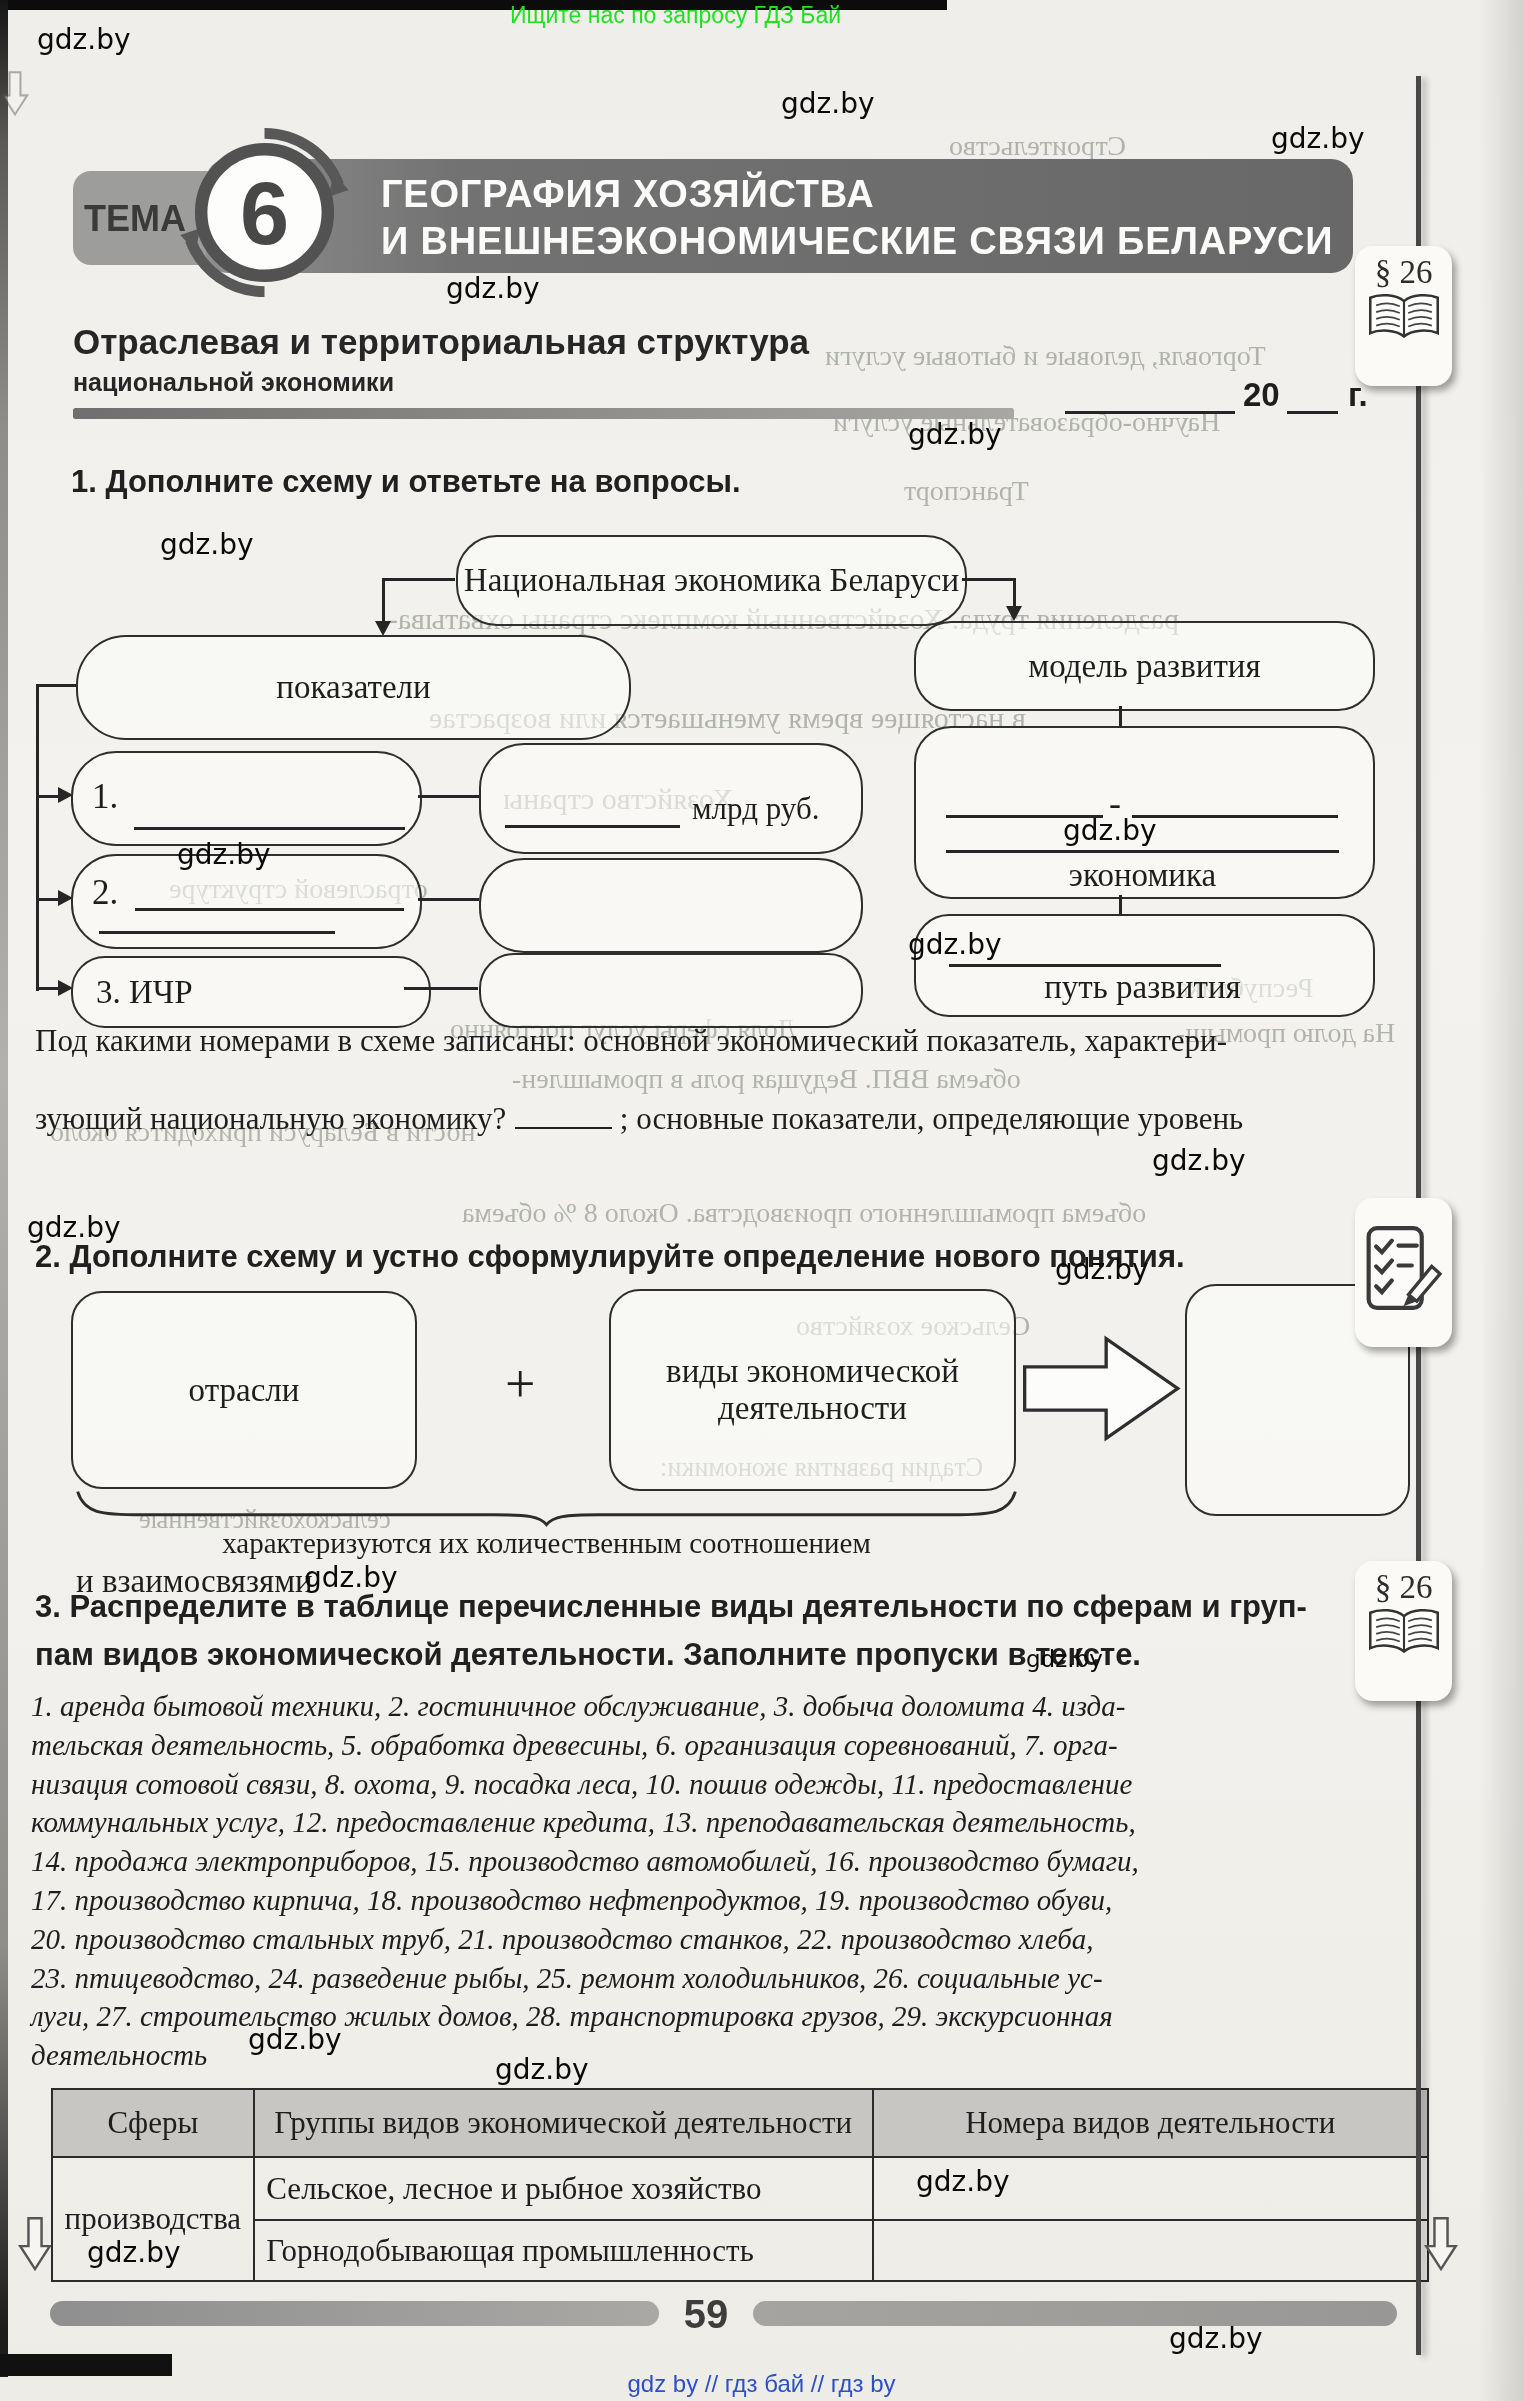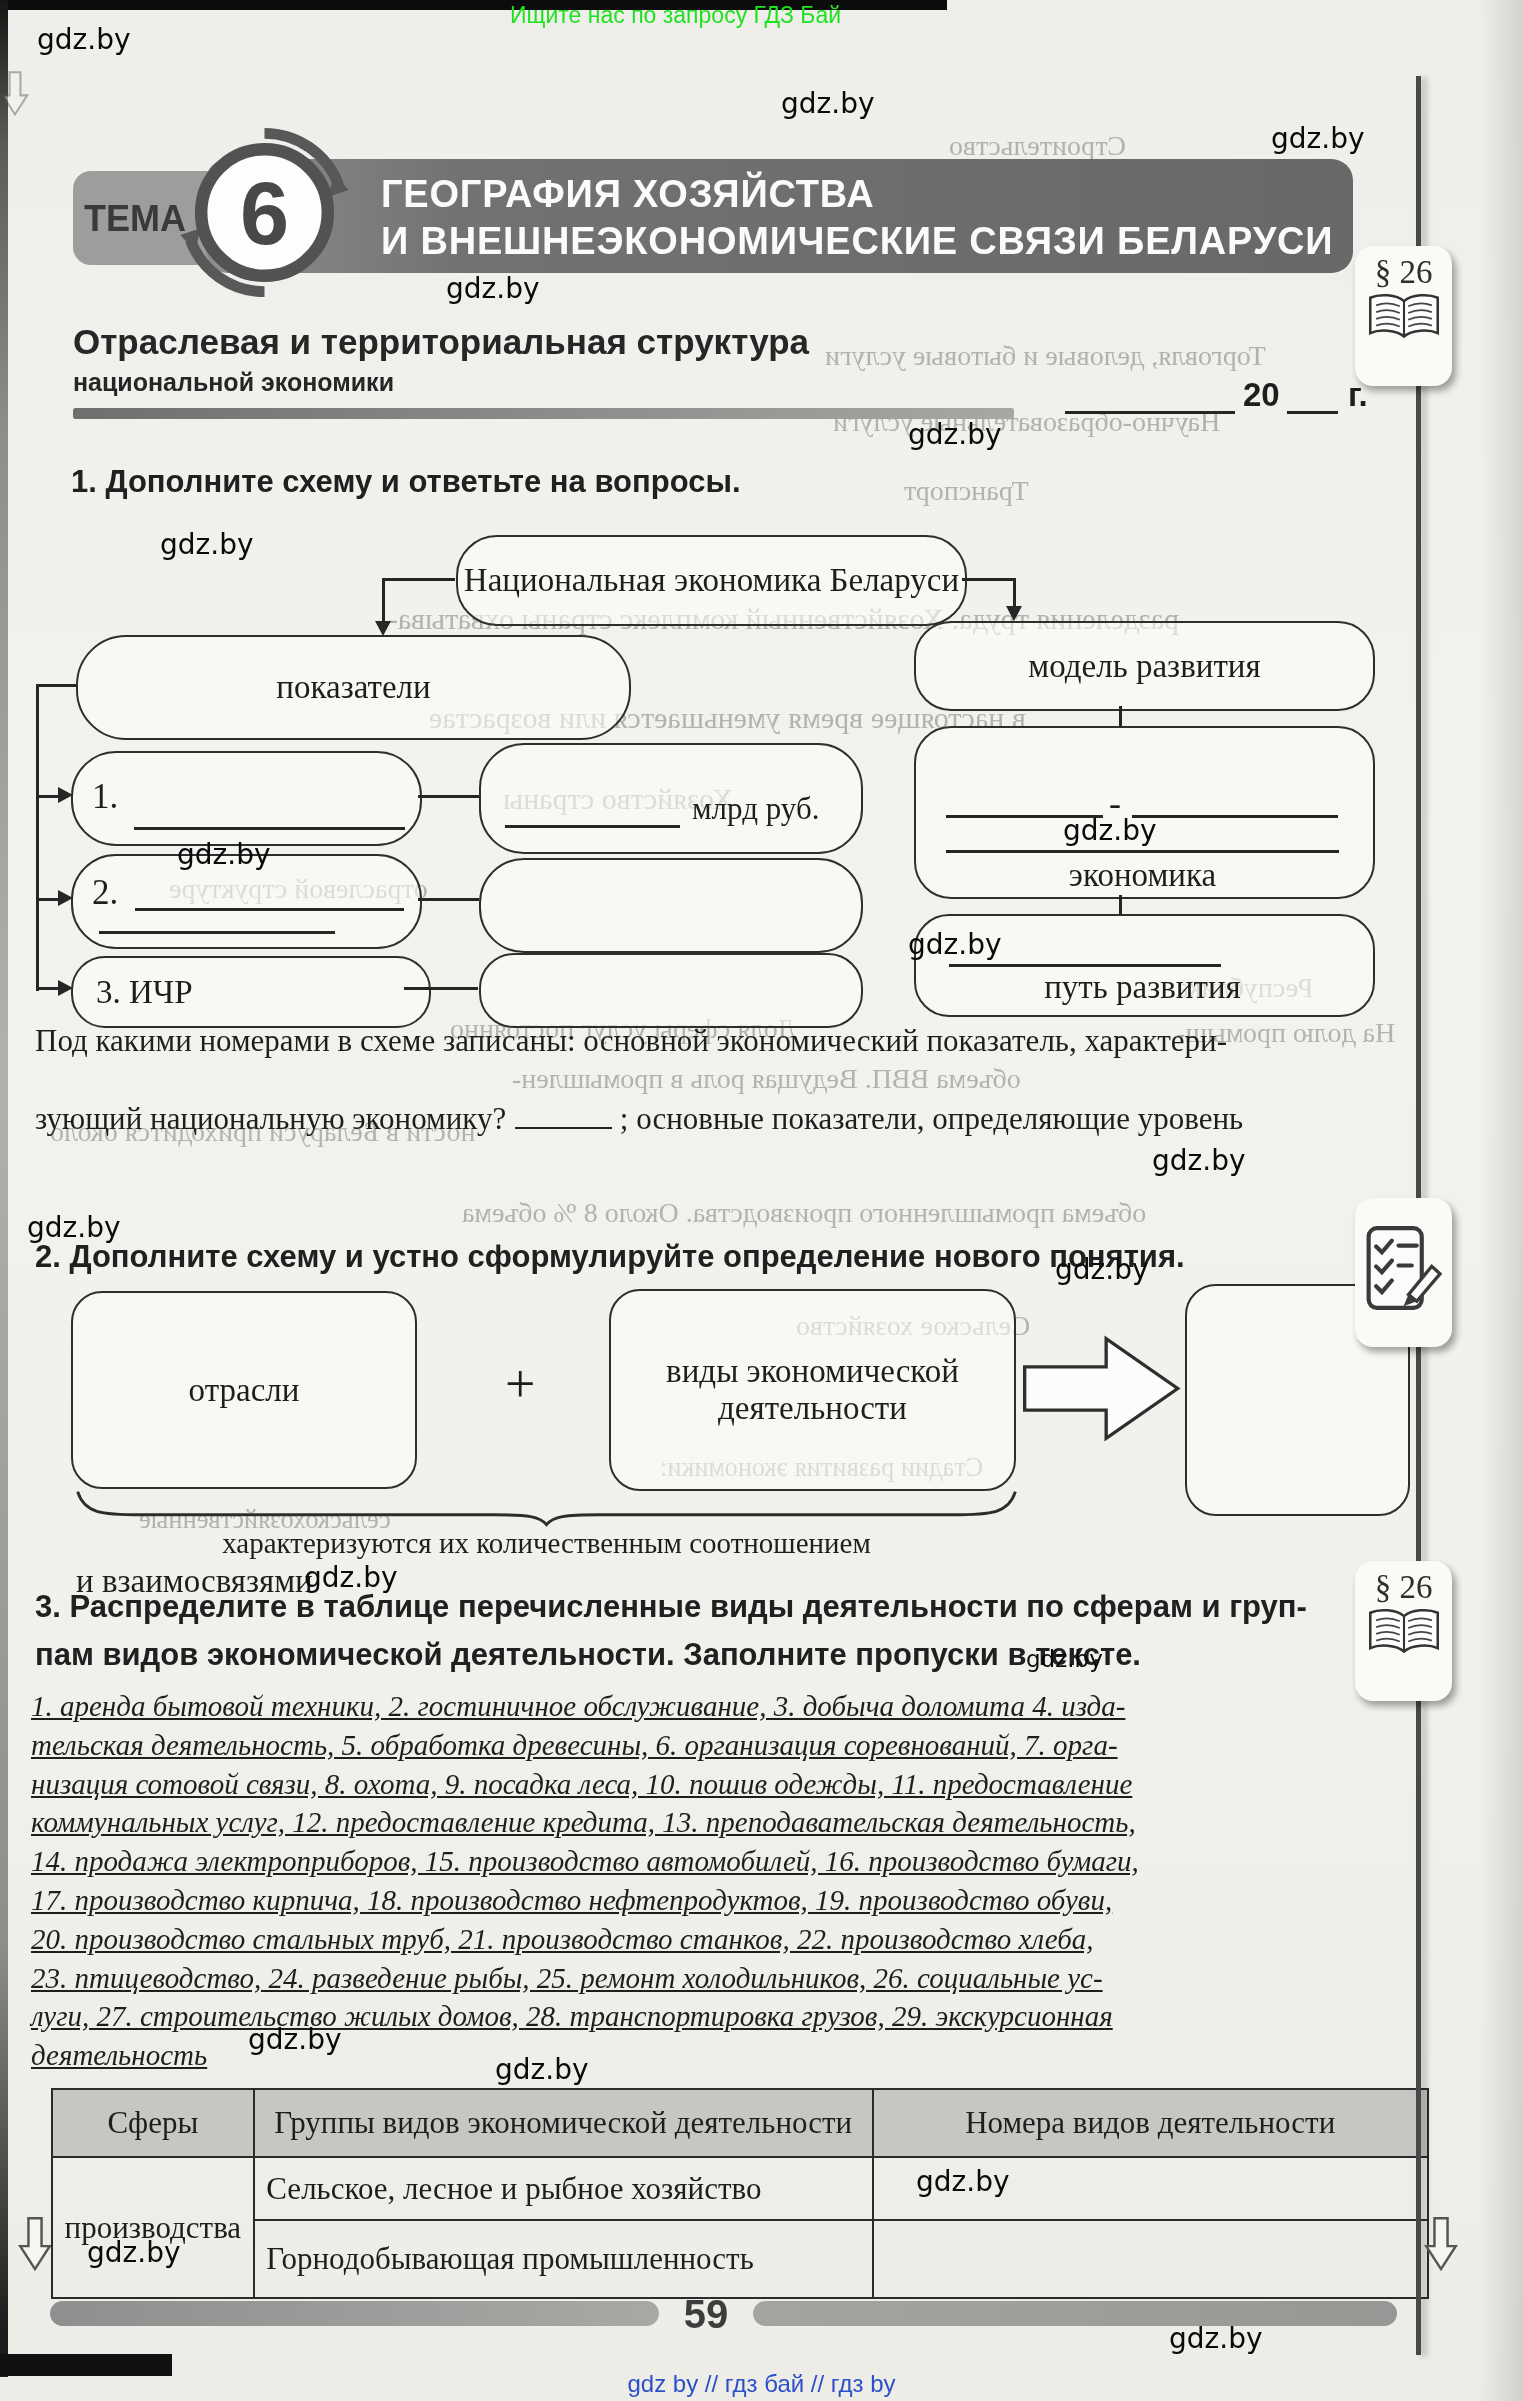--- a/index.html
+++ b/index.html
@@ -12,21 +12,21 @@
   .ghost{position:absolute;font-family:"Liberation Serif",serif;color:rgba(104,112,100,.48);
          transform:scaleX(-1);white-space:nowrap;filter:blur(0.6px);}
   .box{position:absolute;border:2.5px solid #2e2e2e;border-radius:45px;background:rgba(253,253,251,.55);}
   .lbl{display:flex;align-items:center;justify-content:center;text-align:center;font-size:33px;}
   .line{position:absolute;background:#262626;}
   .blank{display:inline-block;border-bottom:2.5px solid #222;height:.95em;margin:0 8.3px;}
   .tri-r{position:absolute;width:0;height:0;border-top:8.3px solid transparent;border-bottom:8.3px solid transparent;border-left:15px solid #262626;}
   .tri-d{position:absolute;width:0;height:0;border-left:8.3px solid transparent;border-right:8.3px solid transparent;border-top:15px solid #262626;}
   .qtext{font-size:31px;white-space:nowrap;}
   .task-h{font-family:"Liberation Sans",sans-serif;font-weight:600;font-size:31px;white-space:nowrap;color:#202020;}
-  .list-line{font-style:italic;font-size:29px;white-space:nowrap;text-decoration:underline;}
+  .list-line{font-style:italic;font-size:29px;white-space:nowrap;}
   .tab{position:absolute;left:1355px;width:97px;background:#fbfaf7;border-radius:18px;
        box-shadow:3.3px 5px 7.4px rgba(0,0,0,.35);display:flex;flex-direction:column;align-items:center;z-index:6;}
   .par{font-size:33px;color:#2e2e2e;margin-top:8.3px;}
   table.t3{position:absolute;left:51px;top:2088px;border-collapse:collapse;table-layout:fixed;z-index:2;}
   table.t3 td,table.t3 th{border:2.5px solid #2b2b2b;font-size:31px;font-weight:normal;padding:0 11.6px;}
   table.t3 th{background:#c7c6c3;}
   .vline{position:absolute;left:1416px;top:76px;width:5px;height:2279px;background:#484848;
          box-shadow:5px 1.7px 6.6px rgba(0,0,0,.25);z-index:5;}
   .banner{position:absolute;left:206px;top:159px;width:1147px;height:114px;border-radius:21.5px;
           background:linear-gradient(90deg,#8e8e8e,#727272 22%,#686868);z-index:2;}
@@ -240,21 +240,21 @@
         <tr style="height:68px;">
       <th>Сферы</th>
       <th>Группы видов экономической деятельности</th>
       <th>Номера видов деятельности</th>
     </tr>
     <tr style="height:63px;">
       <td rowspan="2" style="text-align:right;margin-left:16px;">производства</td>
       <td>Сельское, лесное и рыбное хозяйство</td>
       <td></td>
     </tr>
-    <tr style="height:78px;">
+    <tr style="height:61px;">
       <td>Горнодобывающая промышленность</td>
       <td></td>
     </tr>
   </tbody>
     </table>
 
   <div class="abs" style="left:0px;top:69px;opacity:.45;">
     <svg width="30" height="50" viewBox="0 0 44 72">
         <path d="M14 4 L30 4 L30 38 L40 38 L22 66 L4 38 L14 38 Z" fill="#f6f5f2" stroke="#555" stroke-width="3"></path>
       </svg>

